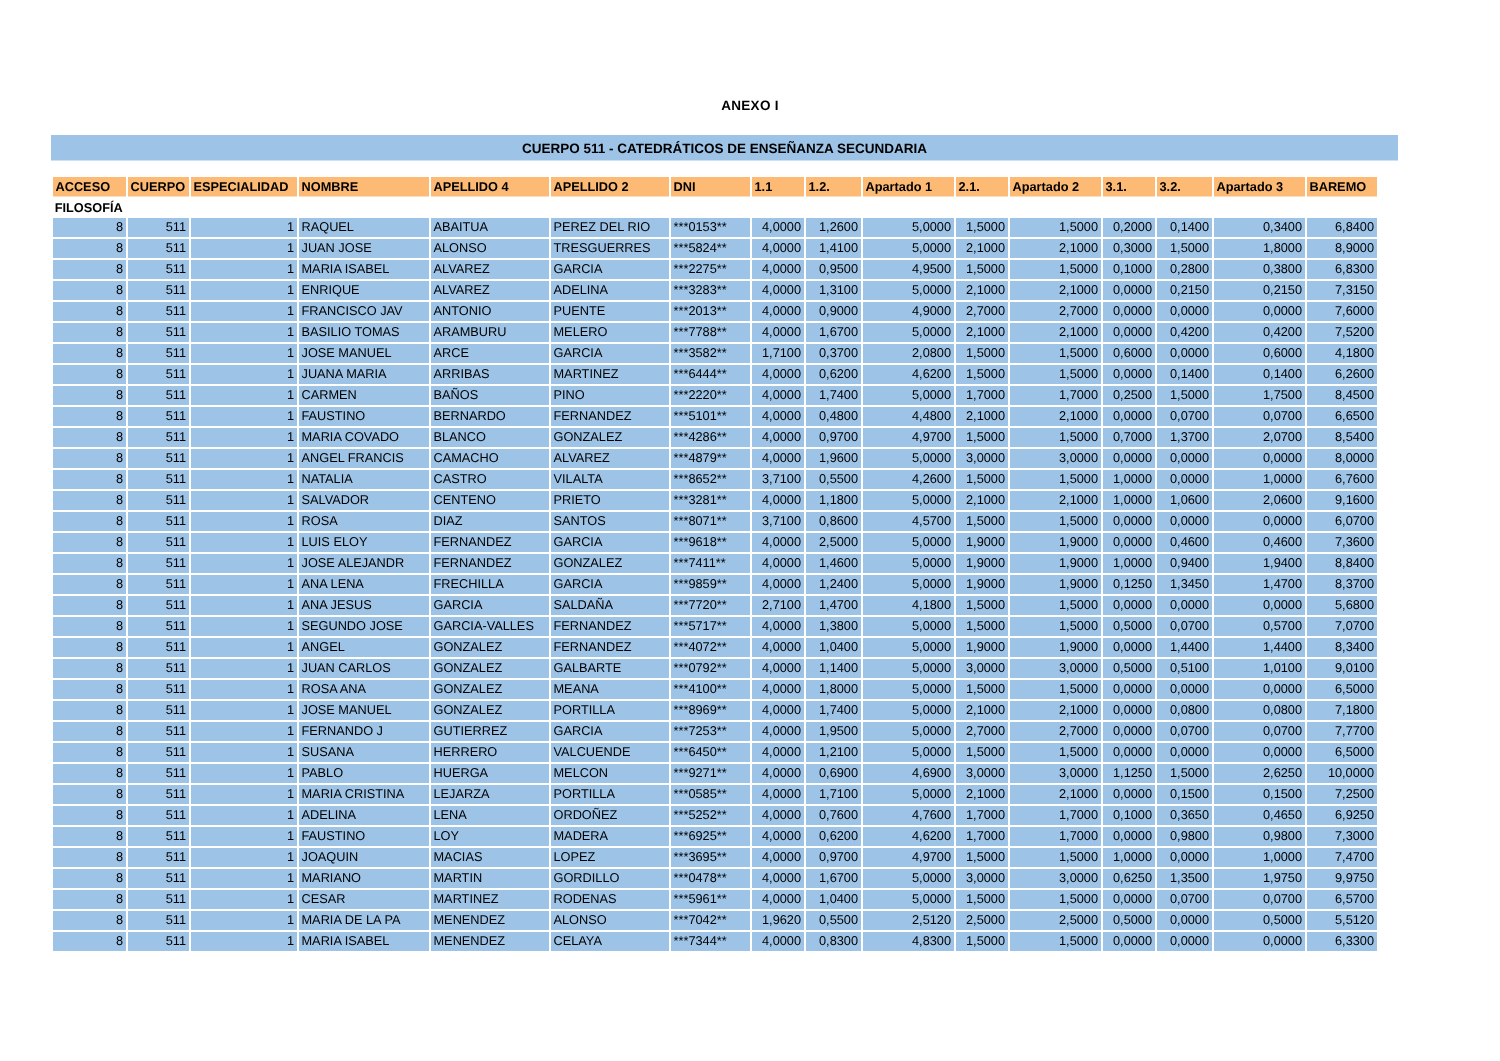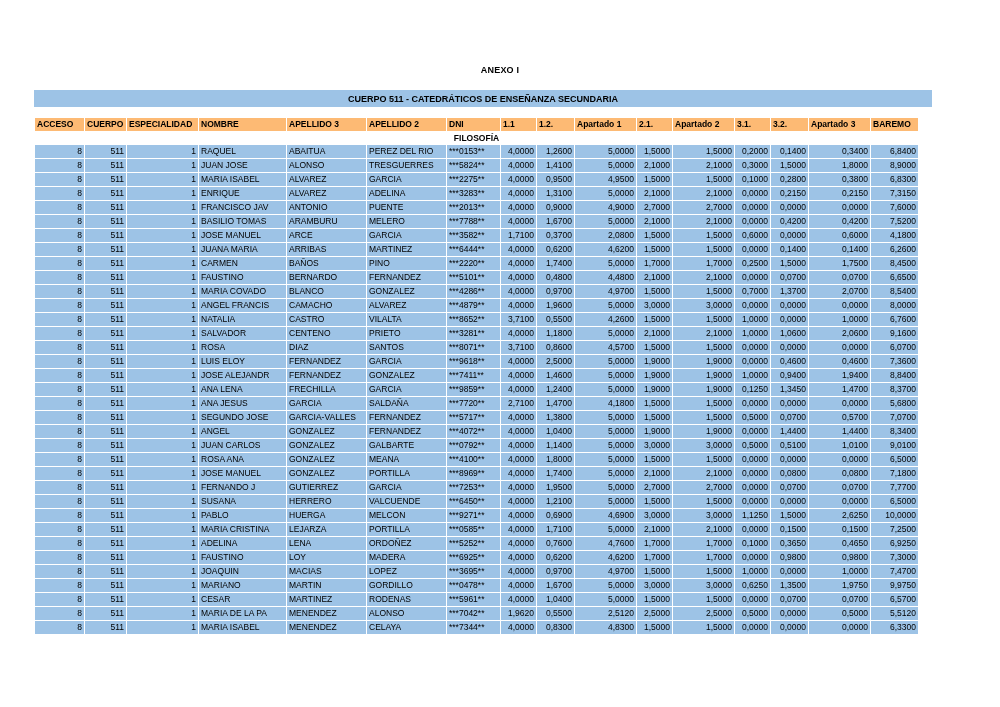--- a/index.html
+++ b/index.html
@@ -67,21 +67,21 @@
     text-align: left;
     border: 1px solid #ffffff;
   }
   table.grid tbody td {
     background: #9dc3e6;
     border: 1px solid #ffffff;
   }
   tr.section-row td {
     background: #ffffff !important;
     border: none !important;
-    text-align: center;
+    text-align: left;
     font-weight: bold;
     font-size: 8.5px;
     height: 12px;
     line-height: 12px;
   }
   .num { text-align: right; }
   .lft { text-align: left; }
   
   col.c0 { width: 50px; }
   col.c1 { width: 42px; }
@@ -129,21 +129,21 @@
         <col class="c13">
         <col class="c14">
         <col class="c15">
     </colgroup>
     <thead>
       <tr>
         <th>ACCESO</th>
         <th>CUERPO</th>
         <th>ESPECIALIDAD</th>
         <th>NOMBRE</th>
-        <th>APELLIDO 3</th>
+        <th>APELLIDO 4</th>
         <th>APELLIDO 2</th>
         <th>DNI</th>
         <th>1.1</th>
         <th>1.2.</th>
         <th>Apartado 1</th>
         <th>2.1.</th>
         <th>Apartado 2</th>
         <th>3.1.</th>
         <th>3.2.</th>
         <th>Apartado 3</th>

